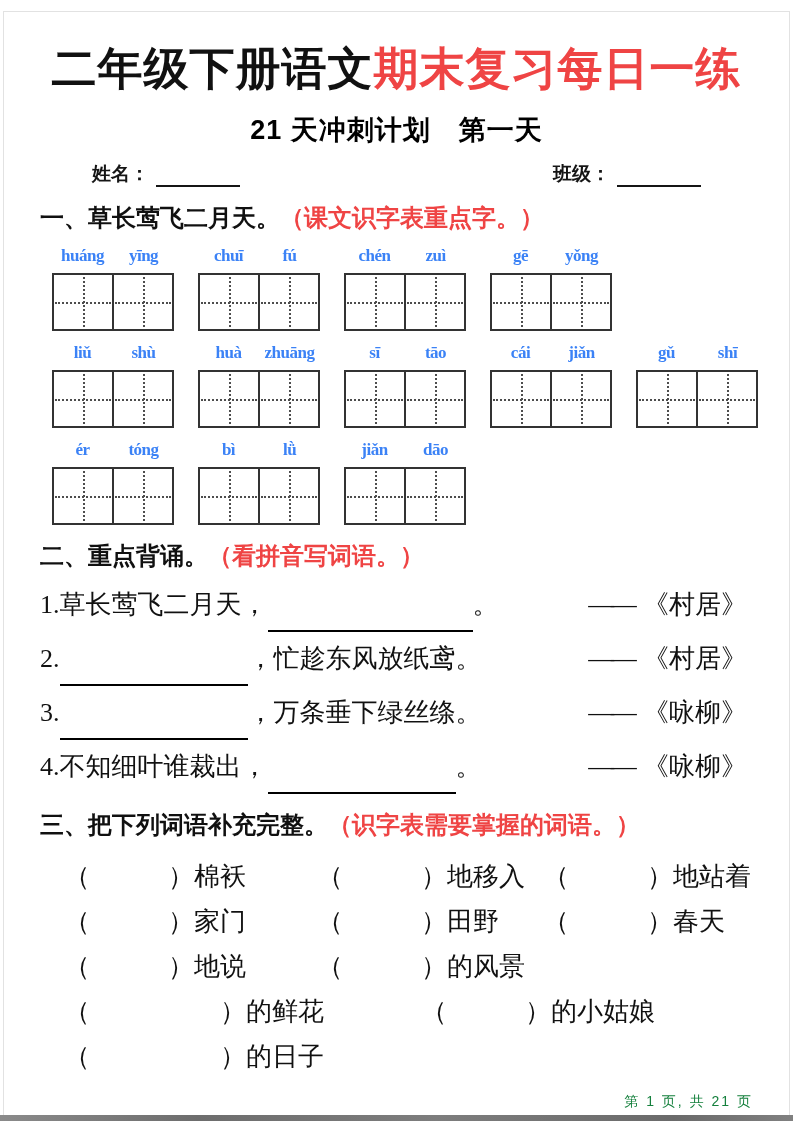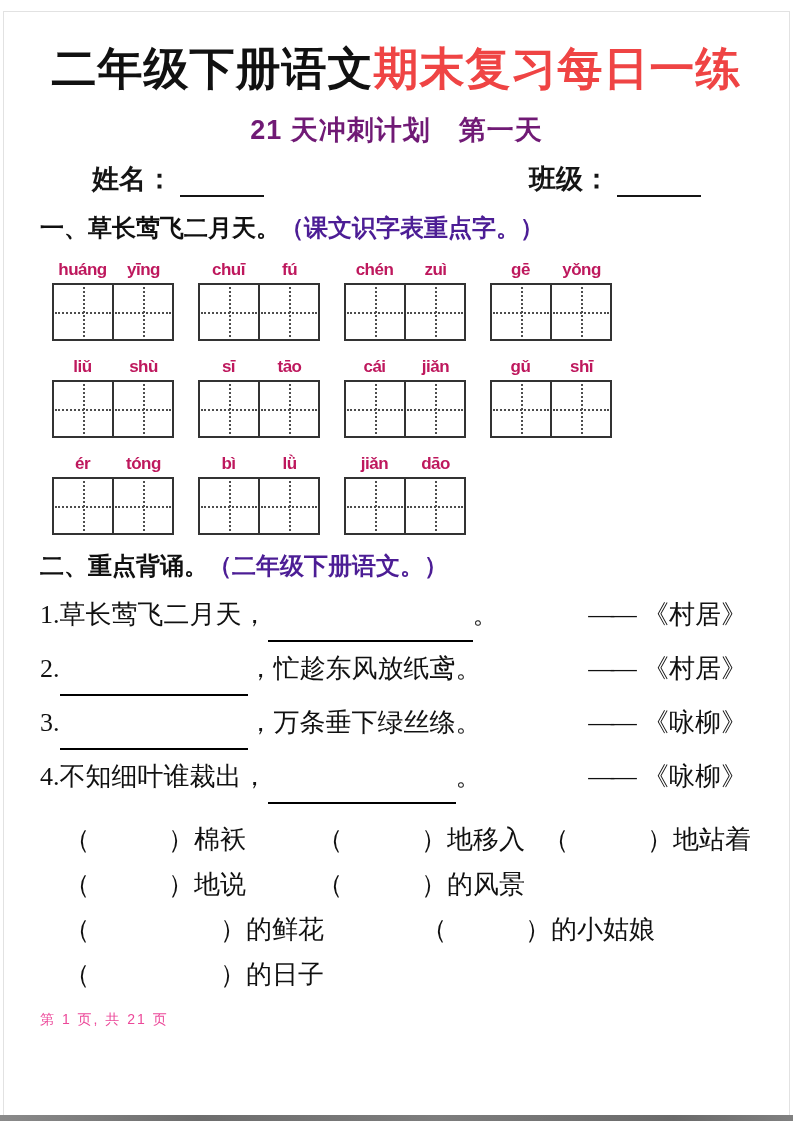--- a/index.html
+++ b/index.html
@@ -11,39 +11,39 @@
     border:1px solid #e2e2e2;border-bottom:none;pointer-events:none;}
   .bottom-bar{position:absolute;left:0;right:0;bottom:0;height:6px;
     background:linear-gradient(90deg,#8a8a8a,#6d6d6d 25%,#7d7d7d 55%,#6a6a6a 85%,#808080);}
   .page{position:relative;padding:46px 40px 0 40px;box-sizing:border-box;}
 
   
   .title{ text-align:center;font-size:45px;line-height:1.06;font-weight:700;
     font-family:"Liberation Serif",serif;letter-spacing:1px;white-space:nowrap;}
   .title .red{color:#ef4444;}
   .subtitle{ text-align:center;margin-top:18px;font-family:"Liberation Sans",sans-serif;
-    font-weight:700;font-size:27px;color:#701a75;letter-spacing:1px;white-space:pre;}
+    font-weight:700;font-size:27px;color:#000000;letter-spacing:1px;white-space:pre;}
 
   
   .fields{display:flex;justify-content:space-between;padding:0 52px 0 52px;margin-top:13px;
-    font-family:"Liberation Sans",sans-serif;font-size:27px;font-weight:600;color:#151515;}
+    font-family:"Liberation Sans",sans-serif;font-size:19px;font-weight:600;color:#151515;}
   .fields .fld{display:flex;align-items:flex-end;}
   .fields .line{display:inline-block;width:84px;height:20px;border-bottom:2px solid #151515;margin-left:7px;}
 
   
   .sec-h{margin-top:15px;font-family:"Liberation Sans",sans-serif;font-weight:700;
     font-size:24px;color:#101010;white-space:nowrap;}
-  .sec-h .note{color:#4c1d95;}
+  .sec-h .note{color:#ef4444;}
 
   
   .pin-area{margin-left:12px;margin-right:0;}
   .prow{display:flex;gap:24px;margin-top:9px;}
   .pgroup{width:122px;flex:0 0 122px;}
-  .pline{display:flex;height:27px;align-items:flex-end;margin-bottom:3px;
-    font-family:Liberation Sans, sans-serif;font-size:17px;font-weight:600;color:#be185d;letter-spacing:-0.5px;}
+  .pline{display:flex;height:27px;align-items:center;margin-bottom:3px;
+    font-family:Liberation Serif, serif;font-size:17px;font-weight:600;color:#3b82f6;letter-spacing:-0.5px;}
   .pline span{flex:1;text-align:center;white-space:nowrap;}
   .tzg{display:flex;height:54px;border:2px solid #333;background:#fff;}
   .tzg .cell{flex:1;position:relative;}
   .tzg .cell + .cell{border-left:2px solid #333;}
   .tzg .cell::before{content:"";position:absolute;left:50%;top:2px;bottom:2px;border-left:2px dotted #4d4d4d;}
   .tzg .cell::after{content:"";position:absolute;top:50%;left:1px;right:1px;border-top:2px dotted #4d4d4d;}
 
   
   .recite{margin-top:6px;padding-right:6px;}
   .recite-item{display:flex;align-items:center;height:54px;font-size:26px;line-height:34px;white-space:pre;}
@@ -53,22 +53,22 @@
   .dash{margin-left:auto;margin-right:10px;letter-spacing:-0.14em;font-weight:400;}
   .source{white-space:pre;}
 
   
   .s3rows{margin-top:13px;padding-left:24px;font-size:26px;}
   .s3row{height:45px;display:grid;align-items:center;white-space:pre;}
   .s3row.cols3{grid-template-columns:253px 226px 1fr;}
   .s3row.cols2{grid-template-columns:357px 1fr;}
   .s3row.cols1{grid-template-columns:1fr;}
 
-  .footer{margin-top:14px;text-align:left;font-family:"Liberation Sans",sans-serif;
-    font-size:14px;color:#ec4899;letter-spacing:2px;}
+  .footer{margin-top:14px;text-align:right;font-family:"Liberation Sans",sans-serif;
+    font-size:14px;color:#15803d;letter-spacing:2px;}
 </style>
 </head>
 <body>
 
 <div class="frame-line"></div>
 
 <div class="page">
 
   <div class="title">
     <span>二年级下册语文</span><span class="red">期末复习每日一练</span>
@@ -142,20 +142,30 @@
             <span>liǔ</span>
             <span>shù</span>
           </div>
         <div class="tzg">
             <div class="cell"></div>
             <div class="cell"></div>
           </div>
       </div>
       <div class="pgroup">
         <div class="pline">
+            <span>huà</span>
+            <span>zhuāng</span>
+          </div>
+        <div class="tzg">
+            <div class="cell"></div>
+            <div class="cell"></div>
+          </div>
+      </div>
+      <div class="pgroup">
+        <div class="pline">
             <span>sī</span>
             <span>tāo</span>
           </div>
         <div class="tzg">
             <div class="cell"></div>
             <div class="cell"></div>
           </div>
       </div>
       <div class="pgroup">
         <div class="pline">
@@ -207,46 +217,54 @@
           </div>
         <div class="tzg">
             <div class="cell"></div>
             <div class="cell"></div>
           </div>
       </div>
     </div>
   </div>
 
   <div class="sec-h">
-    <span>二、重点背诵。</span><span class="note">（二年级下册语文。）</span>
+    <span>二、重点背诵。</span><span class="note">（看拼音写词语。）</span>
   </div>
 
   <div class="recite">
     <div class="recite-item">
       <span>1.草长莺飞二月天，</span><span class="blank w1"></span><span>。</span><span class="dash">——</span><span class="source">《村居》</span>
     </div>
     <div class="recite-item">
       <span>2.</span><span class="blank w2"></span><span>，忙趁东风放纸鸢。</span><span class="dash">——</span><span class="source">《村居》</span>
     </div>
     <div class="recite-item">
       <span>3.</span><span class="blank w2"></span><span>，万条垂下绿丝绦。</span><span class="dash">——</span><span class="source">《咏柳》</span>
     </div>
     <div class="recite-item">
       <span>4.不知细叶谁裁出，</span><span class="blank w2"></span><span>。</span><span class="dash">——</span><span class="source">《咏柳》</span>
     </div>
   </div>
 
+  <div class="sec-h">
+    <span>三、把下列词语补充完整。</span><span class="note">（识字表需要掌握的词语。）</span>
+  </div>
 
   <div class="s3rows">
     <div class="s3row cols3">
       <span>（　　　）棉袄</span>
       <span>（　　　）地移入</span>
       <span>（　　　）地站着</span>
     </div>
     <div class="s3row cols3">
+      <span>（　　　）家门</span>
+      <span>（　　　）田野</span>
+      <span>（　　　）春天</span>
+    </div>
+    <div class="s3row cols3">
       <span>（　　　）地说</span>
       <span>（　　　）的风景</span>
     </div>
     <div class="s3row cols2">
       <span>（　　　　　）的鲜花</span>
       <span>（　　　）的小姑娘</span>
     </div>
     <div class="s3row cols1">
       <span>（　　　　　）的日子</span>
     </div>

